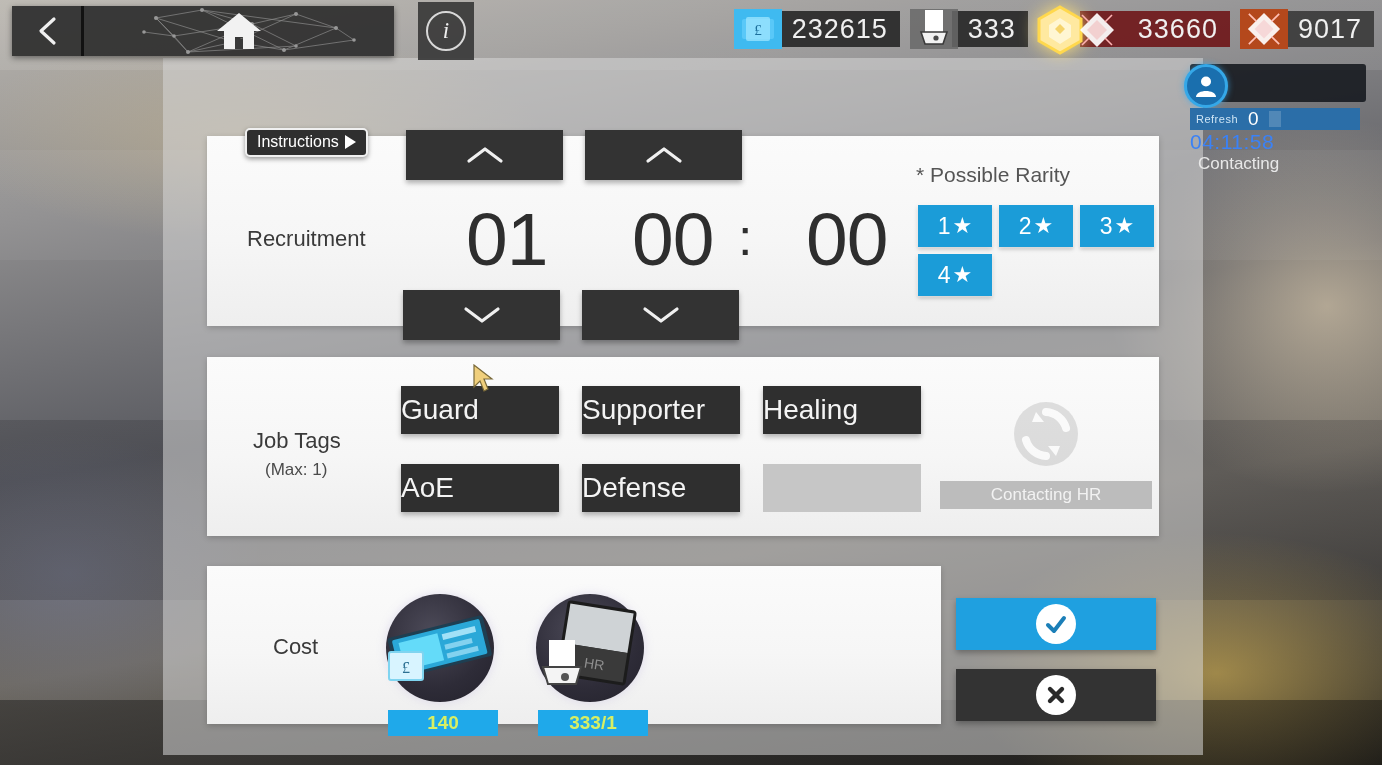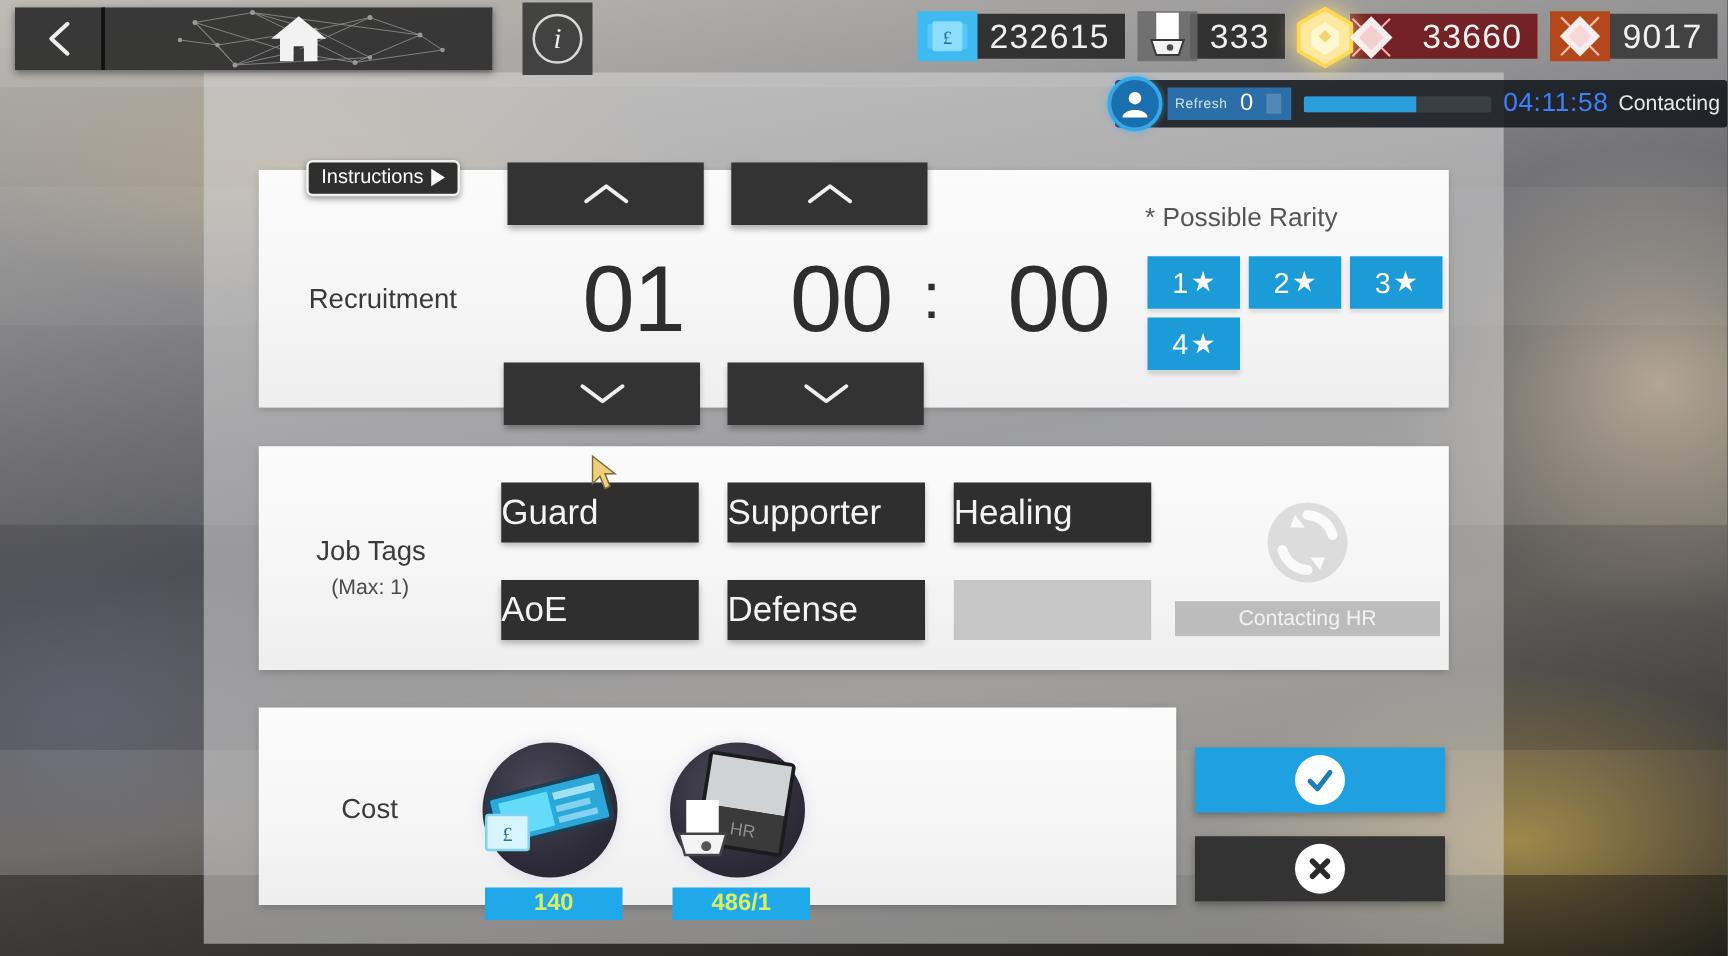--- a/index.html
+++ b/index.html
@@ -97,25 +97,26 @@
   .c-orig .cval { background: rgba(60,60,60,0.93); }
 
   .hex-glow {
     position: absolute; left: -4px; top: -4px;
     width: 52px; height: 50px; z-index: 5;
     filter: drop-shadow(0 0 9px rgba(255,225,120,0.95));
   }
 
   
   #refresh-strip {
-    position: absolute; right: 0; top: 64px;
-    height: 38px; display: flex; align-items: center;
+    position: absolute; right: 16px; top: 64px;
+    height: 38px; display: flex; 
     background: rgba(20,24,30,0.88);
     border-radius: 3px; padding-right: 6px;
     z-index: 30;
+    flex-direction: column;
   }
   .avatar-ring {
     width: 44px; height: 44px; border-radius: 50%;
     background: #1a6fae;
     border: 3px solid #35a8e8;
     display: flex; align-items: center; justify-content: center;
     margin-left: -6px; margin-right: 4px;
     box-shadow: 0 0 6px rgba(60,170,235,.7);
     flex: none;
   }
@@ -532,21 +533,21 @@
         <rect x="33" y="51" width="64" height="30" fill="#3a3a3a"></rect>
         <text x="66" y="72" font-size="14" fill="#8f8f8f" text-anchor="middle" font-family="Liberation Sans, sans-serif">HR</text>
       </g>
       <g transform="translate(12,44)">
         <rect x="6" y="0" width="26" height="30" fill="#ffffff"></rect>
         <path d="M0 27 L38 27 L33 44 L5 44 Z" fill="#f4f4f4" stroke="#444" stroke-width="2"></path>
         <circle cx="22" cy="37" r="4" fill="#555"></circle>
       </g>
     </svg>
   </div>
-  <div class="cost-badge">486/1</div>
+  <div class="cost-badge">333/1</div>
 </div>
 
 <div class="action-btn" id="btn-confirm">
   <div class="icon-circle">
     <svg width="26" height="26" viewBox="0 0 26 26">
       <polyline points="5,14 11,20 21,7" fill="none" stroke="#1b7fb8" stroke-width="4" stroke-linecap="round" stroke-linejoin="round"></polyline>
     </svg>
   </div>
 </div>
 <div class="action-btn" id="btn-cancel">

